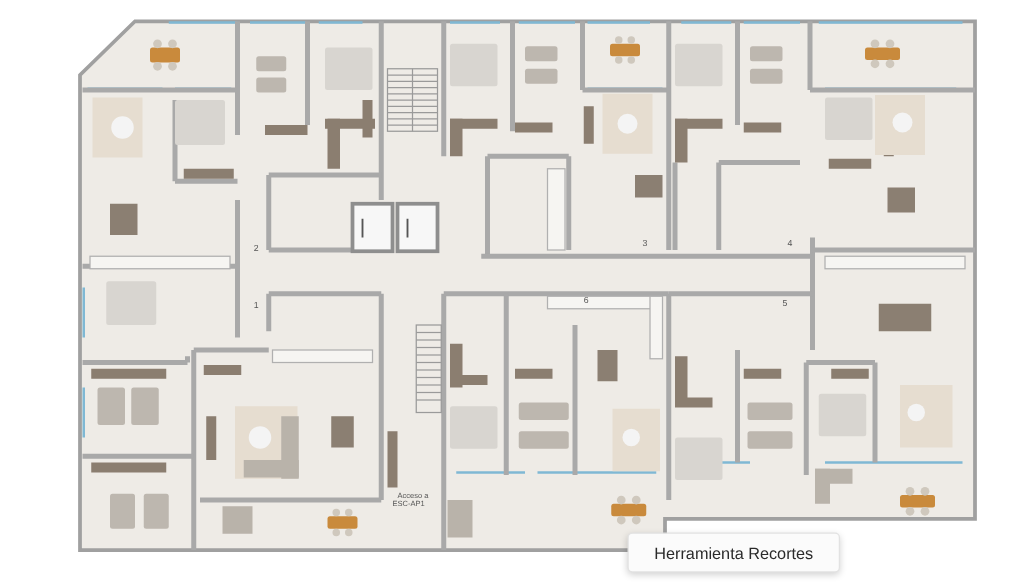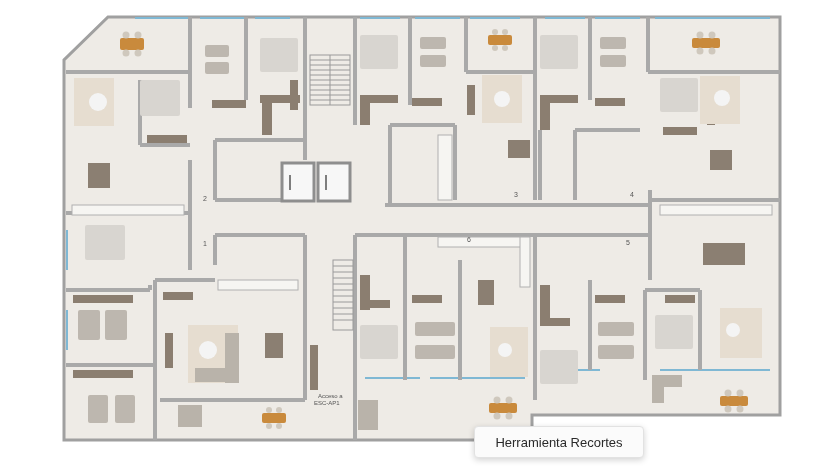--- a/index.html
+++ b/index.html
@@ -1,20 +1,20 @@
 <!DOCTYPE html>
 <html><head>
 <meta charset="utf-8">
 <style>
   html,body{margin:0;padding:0;background:#ffffff;}
   body{width:819px;height:468px;position:relative;overflow:hidden;font-family:"Liberation Sans",sans-serif;}
   #plan-wrap{position:absolute;left:0;top:0;width:819px;height:468px;}
   svg{display:block;}
   .lbl{font-family:"Liberation Sans",sans-serif;fill:#555;}
-  #tooltip{position:absolute;left:474px;top:426px;width:168px;height:30px;background:#fbfbfb;border:1px solid #e2e2e2;border-radius:4px;box-shadow:0 2px 6px rgba(0,0,0,0.18);display:flex;align-items:center;justify-content:center;font-size:13px;color:#2a2a2a;font-family:"Liberation Sans",sans-serif;}
+  #tooltip{position:absolute;left:502px;top:426px;width:168px;height:30px;background:#fbfbfb;border:1px solid #e2e2e2;border-radius:4px;box-shadow:0 2px 6px rgba(0,0,0,0.18);display:flex;align-items:center;justify-content:center;font-size:13px;color:#2a2a2a;font-family:"Liberation Sans",sans-serif;}
 </style>
 </head>
 <body>
 
 <div id="plan-wrap">
 <svg width="819" height="468" viewBox="0 0 819 468" xmlns="http://www.w3.org/2000/svg">
 
   <polygon points="108,17 780,17 780,415 532,415 532,440 64,440 64,60" fill="#eeebe6" stroke="#a0a0a0" stroke-width="3"></polygon>
 
   <g stroke="#7fb8d4" stroke-width="2">

